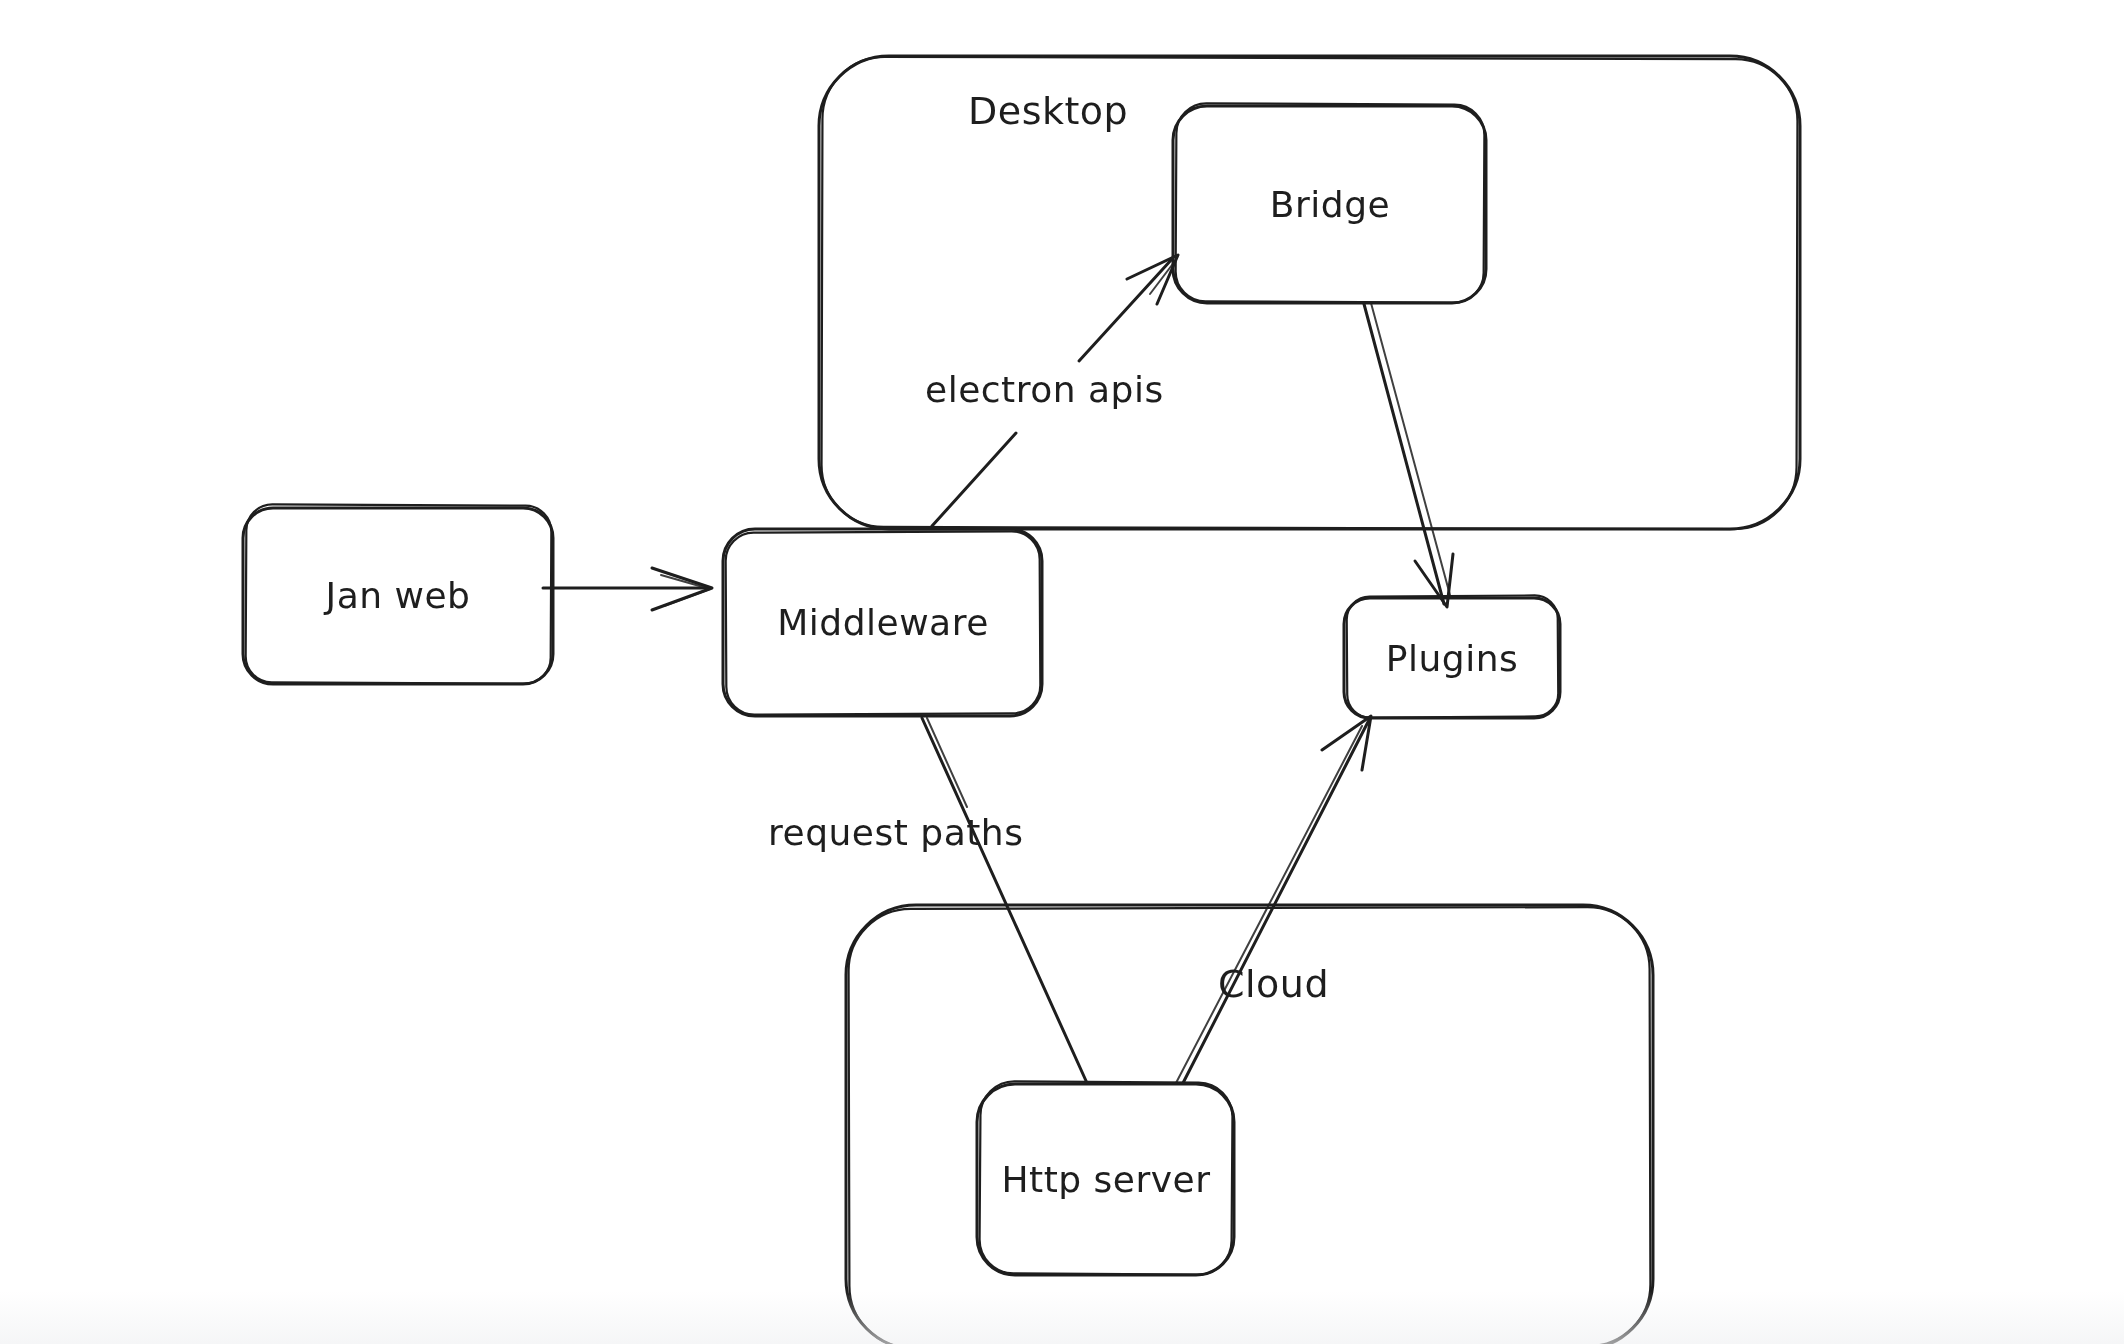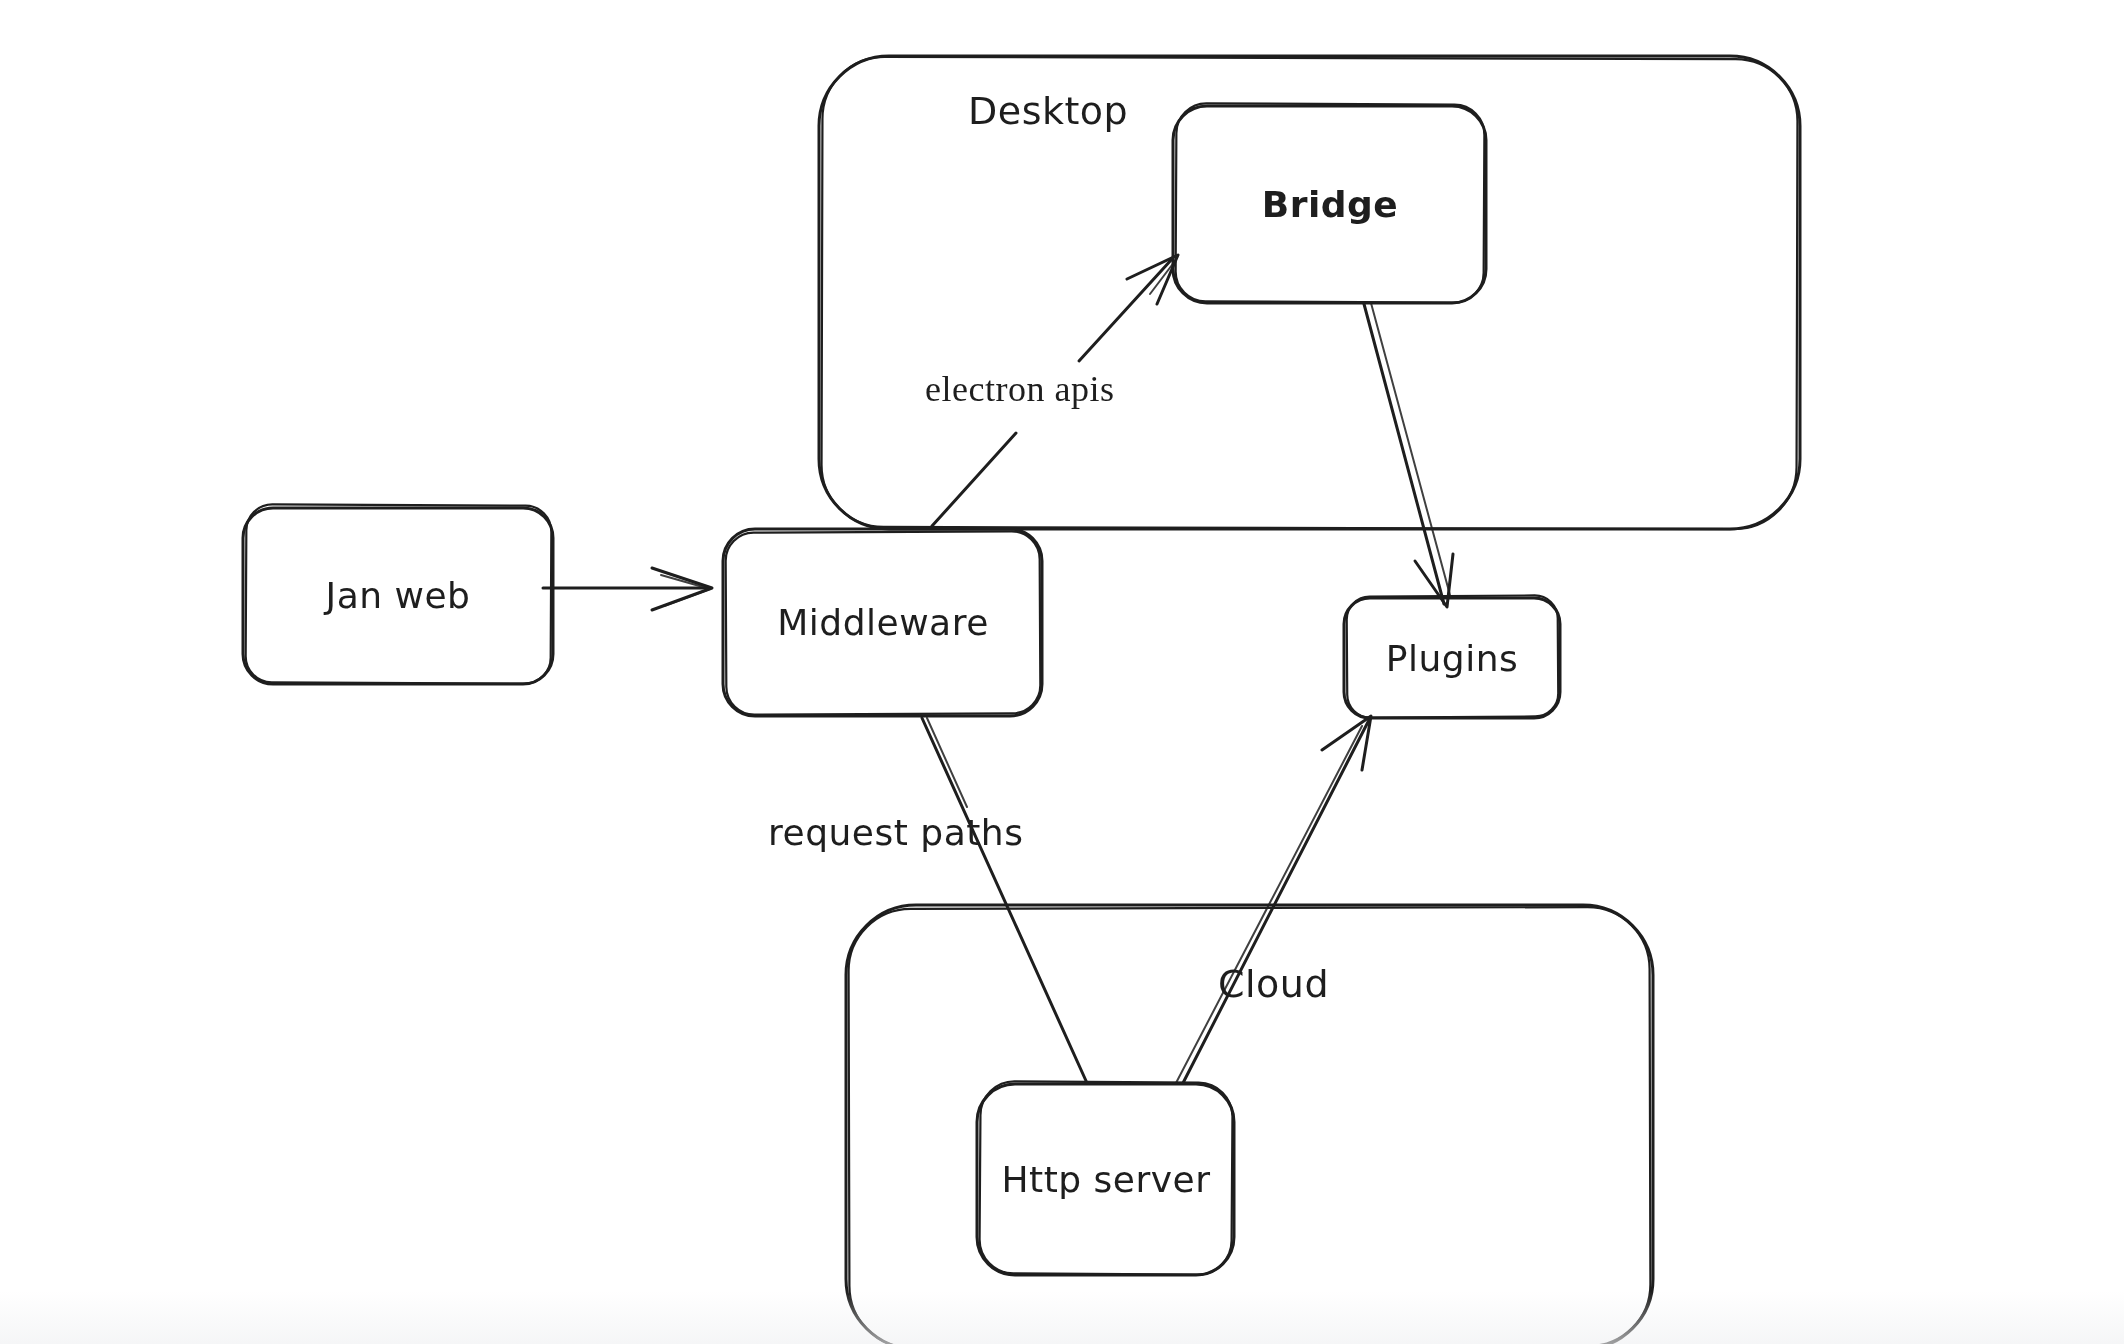--- a/index.html
+++ b/index.html
@@ -101,26 +101,26 @@
   </svg>
 
   <div class="lbl big" style="left:968px; top:57px;">Desktop</div>
 
   <div class="lbl big" style="left:1218px; top:930px;">Cloud</div>
 
   <div class="lbl ctr" style="left:398px; top:564px;">Jan web</div>
 
   <div class="lbl ctr" style="left:883px; top:591px;">Middleware</div>
 
-  <div class="lbl ctr" style="left:1330px; top:173px;font-weight:bold;">Bridge</div>
+  <div class="lbl ctr" style="left:1330px; top:173px;">Bridge</div>
 
   <div class="lbl ctr" style="left:1452px; top:627px;">Plugins</div>
 
   <div class="lbl ctr" style="left:1106px; top:1148px;text-align:right;">Http server</div>
 
-  <div class="lbl" style="left:925px; top:336px;font-family:Liberation Serif, serif;">electron apis</div>
+  <div class="lbl" style="left:925px; top:336px;">electron apis</div>
 
   <div class="lbl" style="left:768px; top:779px;text-align:right;">request paths</div>
 
 
 
   <div class="fade"></div>
 </div>
 
 </body></html>

